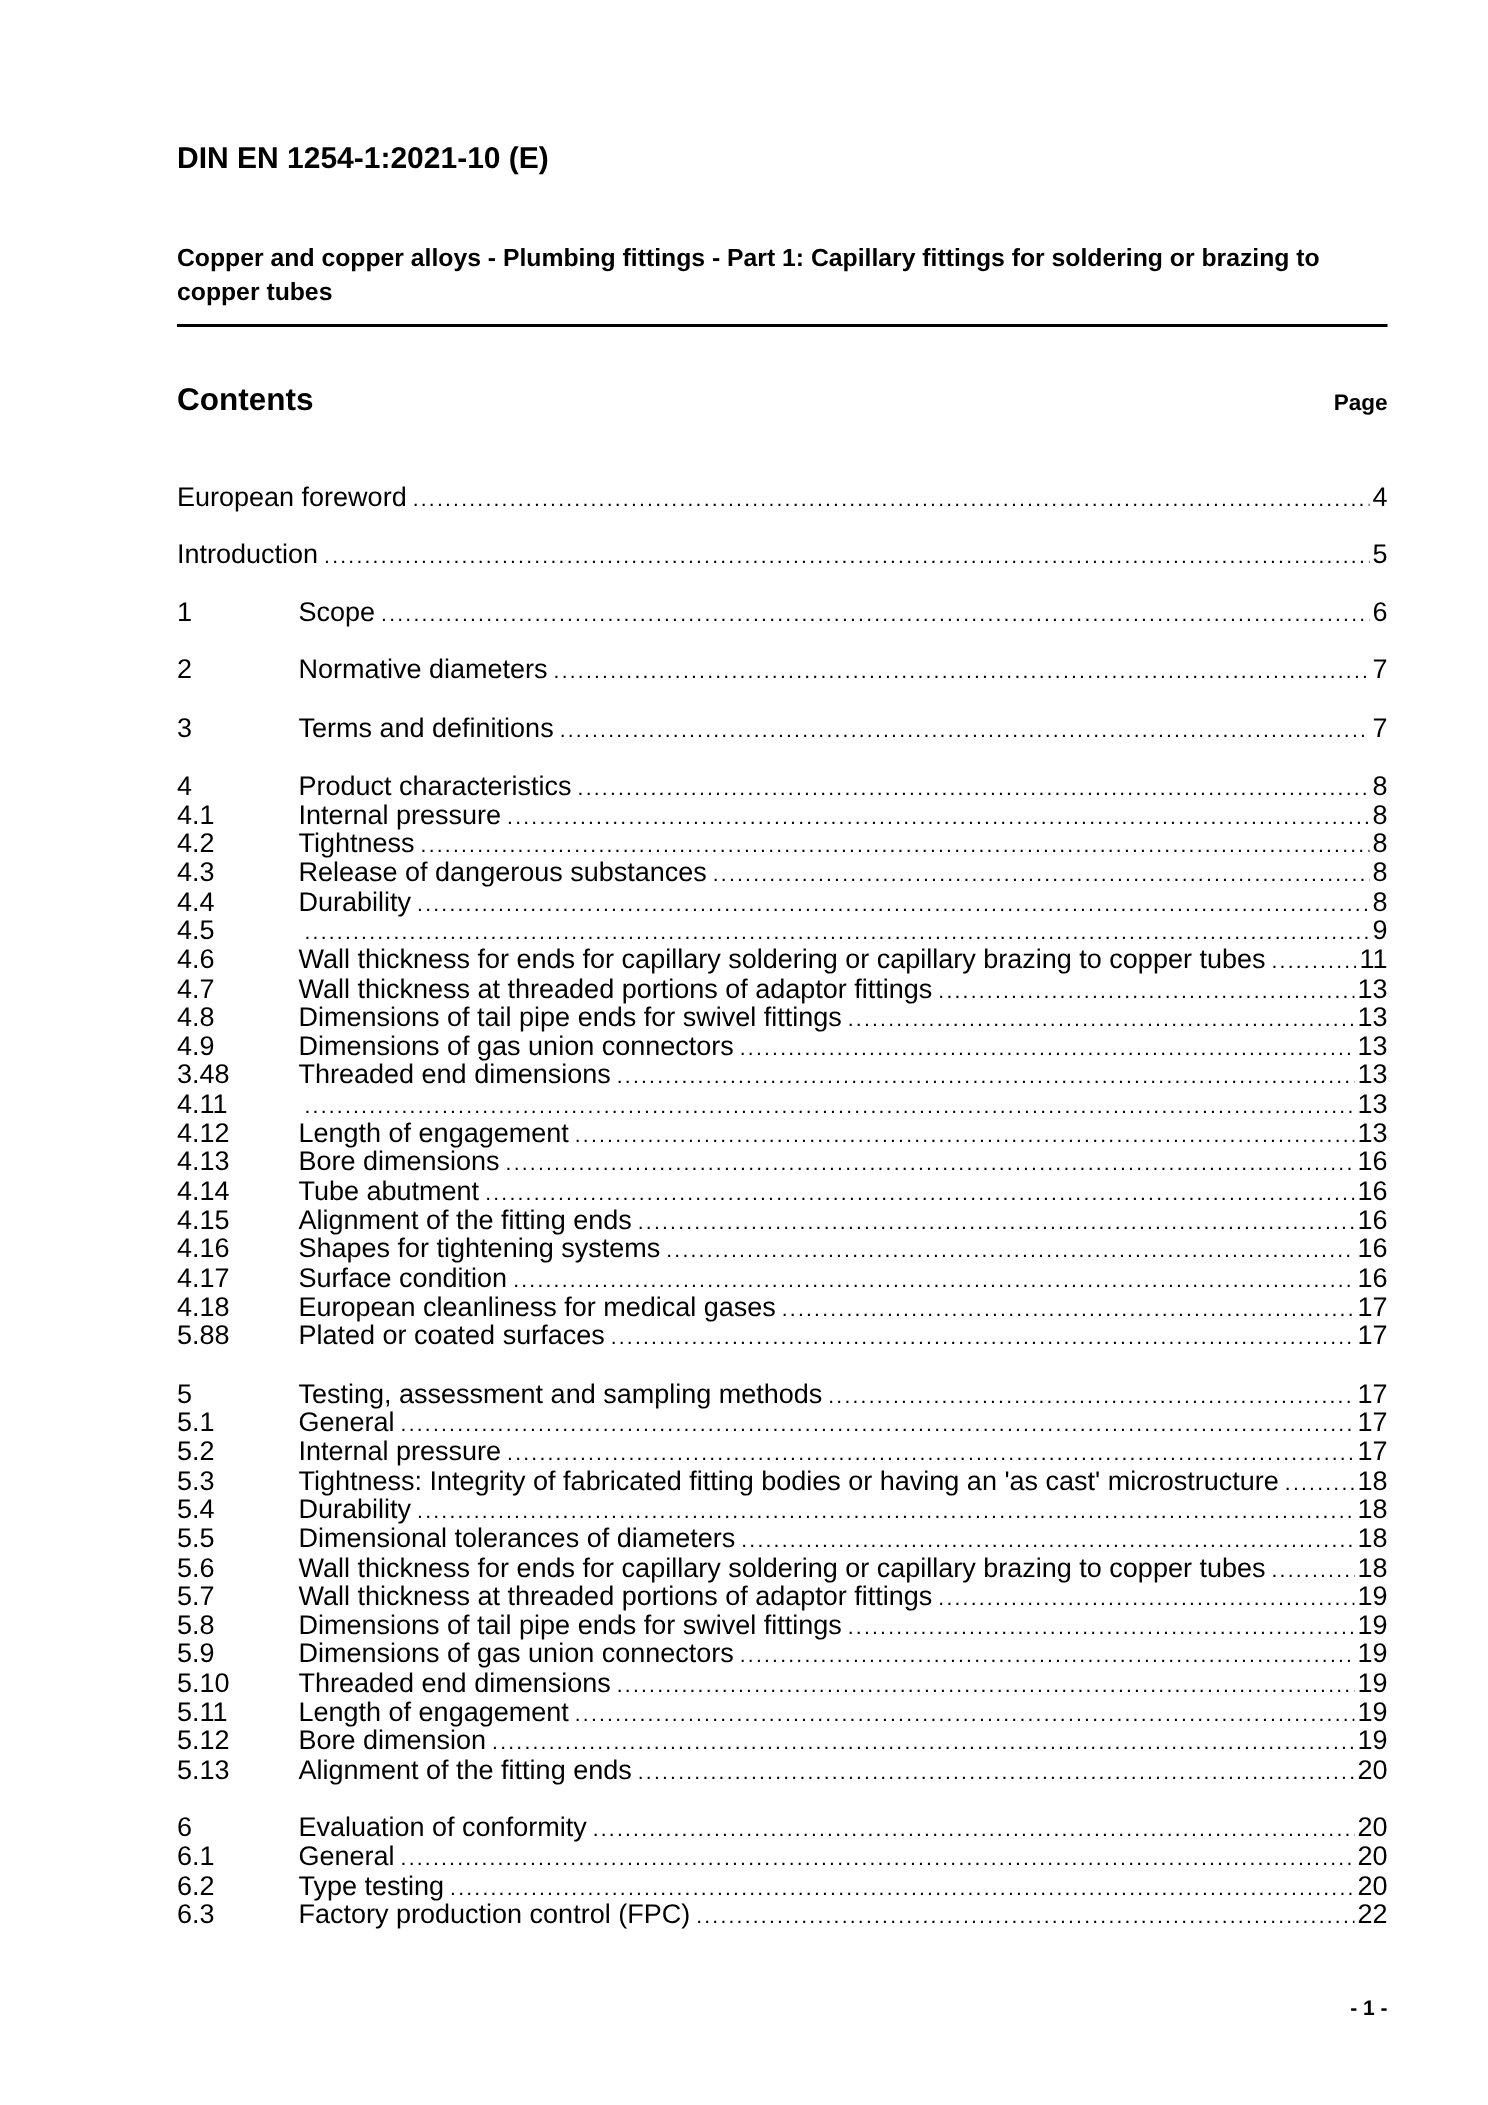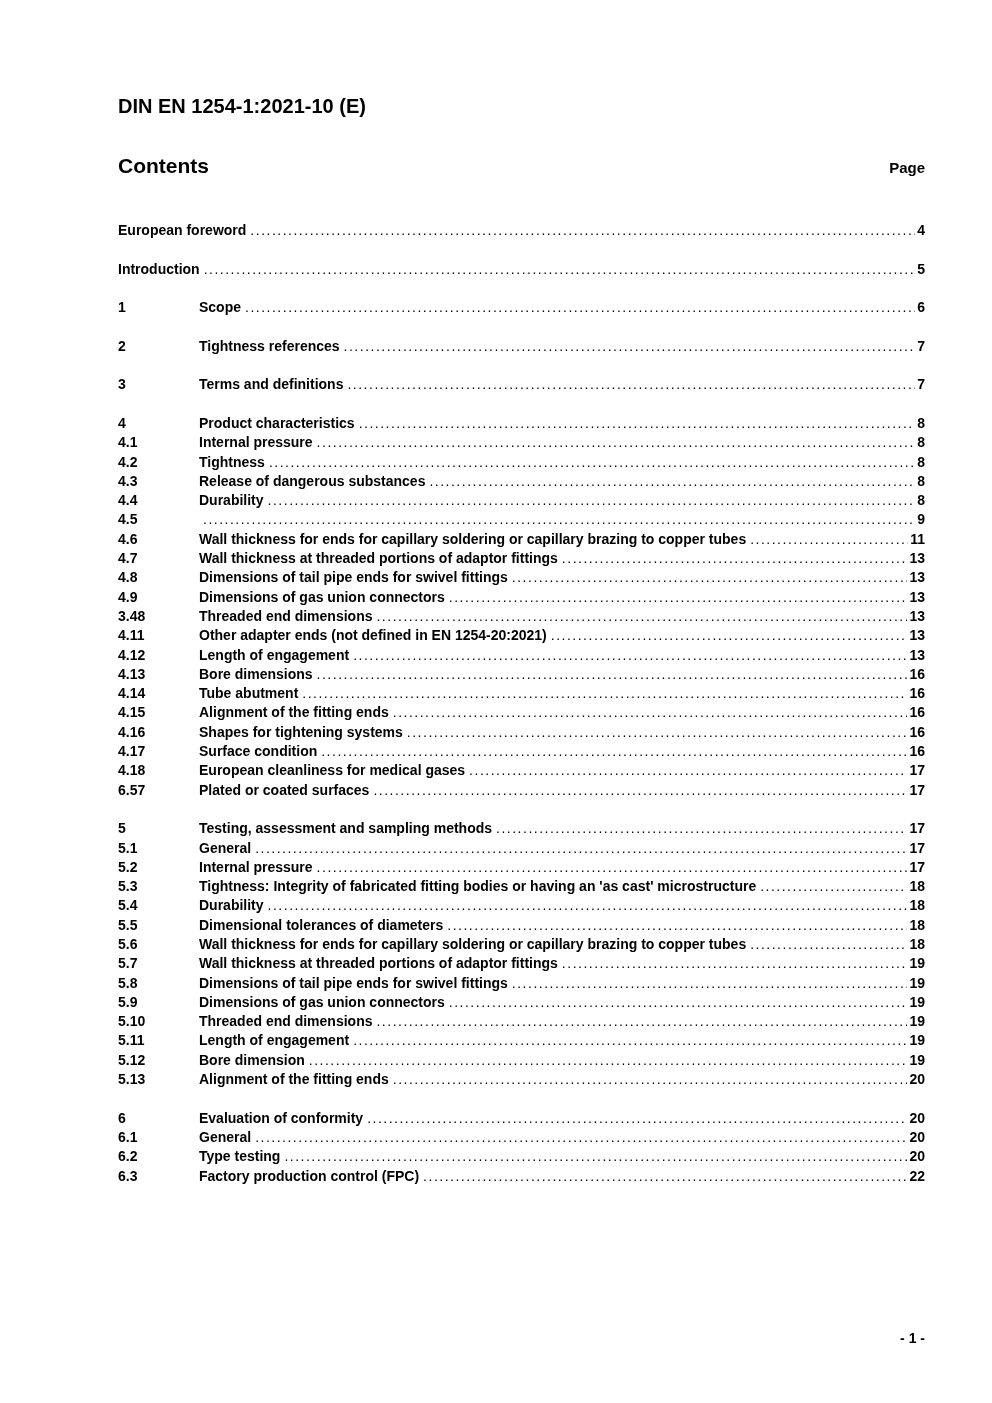--- a/index.html
+++ b/index.html
@@ -40,22 +40,22 @@
     font-size: 21px;
     font-weight: bold;
     text-align: center;
   }
   .page-label {
     font-size: 15px;
     font-weight: bold;
   }
   .toc {
     margin-top: 43px;
-    font-size: 14px;
-    font-weight: bold;
+    font-size: 18px;
+    font-weight: normal;
   }
   .toc-group { margin-bottom: 19.3px; }
   .toc-row {
     display: flex;
     align-items: baseline;
     line-height: 19.3px;
     height: 19.3px;
   }
   .toc-num {
     flex: 0 0 81px;
@@ -91,20 +91,21 @@
     font-size: 14px;
     font-weight: bold;
   }
 </style>
 </head>
 <body>
 
 <div class="page">
   <h1 class="doc-title">DIN EN 1254-1:2021-10 (E)</h1>
 
+  <div class="doc-subtitle">Copper and copper alloys - Plumbing fittings - Part 1: Capillary fittings for soldering or brazing to copper tubes</div>
 
   <div class="contents-row">
     <span class="contents-heading">Contents</span>
     <span class="page-label">Page</span>
   </div>
 
   <div class="toc">
       <div class="toc-group">
   <div class="toc-row">
     <span class="toc-num no-num"></span>
@@ -125,21 +126,21 @@
   <div class="toc-row">
     <span class="toc-num">1</span>
     <span class="toc-title">Scope</span>
     <span class="toc-leader"></span>
     <span class="toc-page">6</span>
   </div>
 </div>
       <div class="toc-group">
   <div class="toc-row">
     <span class="toc-num">2</span>
-    <span class="toc-title">Tightness references</span>
+    <span class="toc-title">Normative diameters</span>
     <span class="toc-leader"></span>
     <span class="toc-page">7</span>
   </div>
 </div>
       <div class="toc-group">
   <div class="toc-row">
     <span class="toc-num">3</span>
     <span class="toc-title">Terms and definitions</span>
     <span class="toc-leader"></span>
     <span class="toc-page">7</span>
@@ -217,21 +218,20 @@
 
   <div class="toc-row">
     <span class="toc-num">3.48</span>
     <span class="toc-title">Threaded end dimensions</span>
     <span class="toc-leader"></span>
     <span class="toc-page">13</span>
   </div>
 
   <div class="toc-row">
     <span class="toc-num">4.11</span>
-    <span class="toc-title">Other adapter ends (not defined in EN 1254-20:2021)</span>
     <span class="toc-leader"></span>
     <span class="toc-page">13</span>
   </div>
 
   <div class="toc-row">
     <span class="toc-num">4.12</span>
     <span class="toc-title">Length of engagement</span>
     <span class="toc-leader"></span>
     <span class="toc-page">13</span>
   </div>
@@ -272,21 +272,21 @@
   </div>
 
   <div class="toc-row">
     <span class="toc-num">4.18</span>
     <span class="toc-title">European cleanliness for medical gases</span>
     <span class="toc-leader"></span>
     <span class="toc-page">17</span>
   </div>
 
   <div class="toc-row">
-    <span class="toc-num">6.57</span>
+    <span class="toc-num">5.88</span>
     <span class="toc-title">Plated or coated surfaces</span>
     <span class="toc-leader"></span>
     <span class="toc-page">17</span>
   </div>
 </div>
       <div class="toc-group">
   <div class="toc-row">
     <span class="toc-num">5</span>
     <span class="toc-title">Testing, assessment and sampling methods</span>
     <span class="toc-leader"></span>

